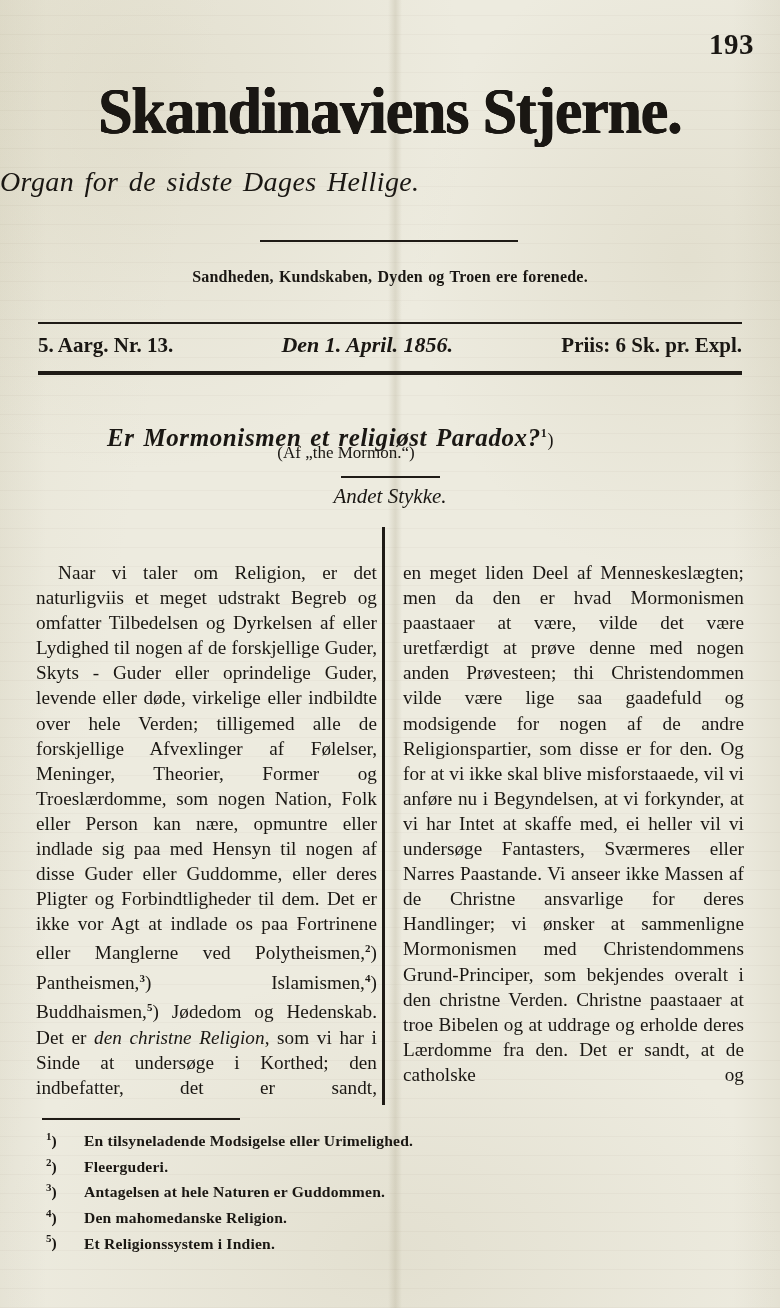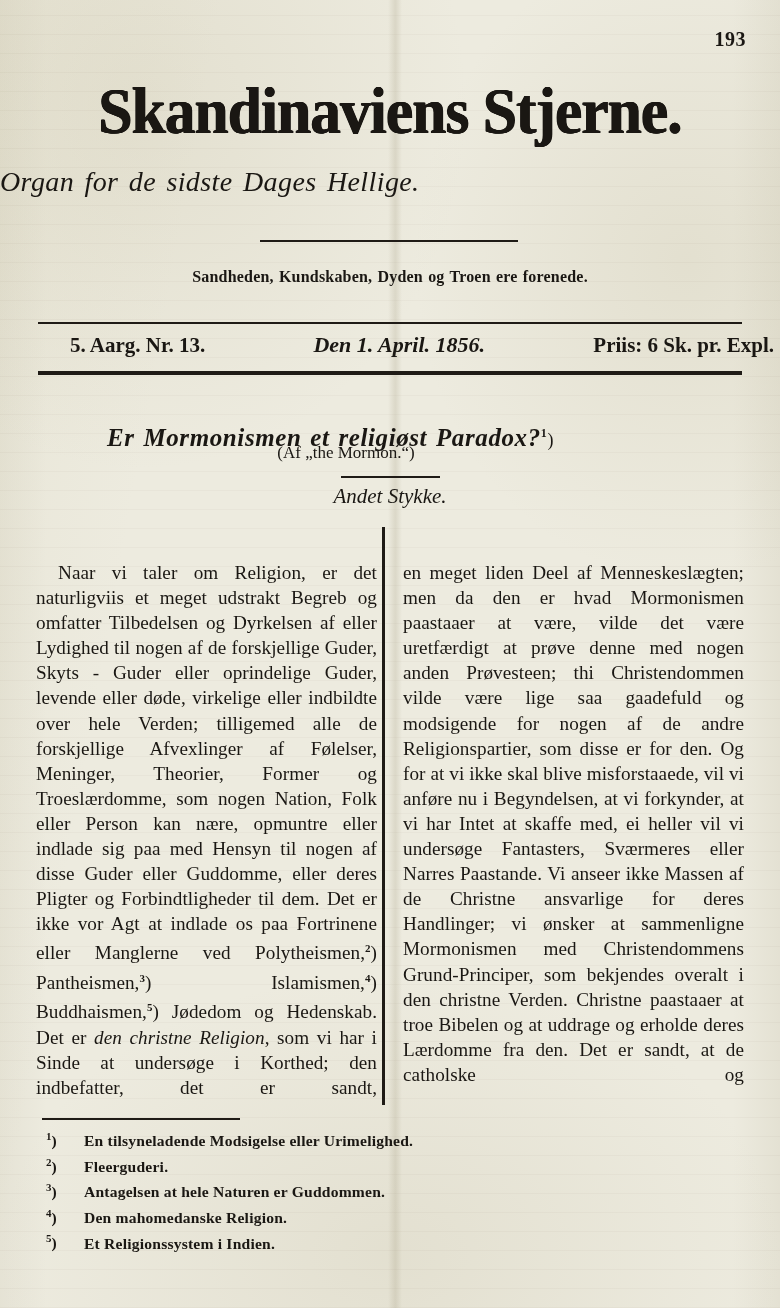--- a/index.html
+++ b/index.html
@@ -50,22 +50,22 @@
   .page {
     position: absolute;
     inset: 0;
     z-index: 5;
   }
 
   
   .pageno {
     position: absolute;
     top: 28px;
-    right: 34px;
-    font-size: 20px;
+    right: 26px;
+    font-size: 29px;
     font-weight: bold;
     letter-spacing: 0.5px;
   }
 
   
   .masthead {
     position: absolute;
     top: 78px;
     left: 0;
     width: 780px;
@@ -117,21 +117,20 @@
   .issue {
     position: absolute;
     top: 332px;
     left: 38px;
     width: 704px;
     display: flex;
     align-items: baseline;
     justify-content: space-between;
     font-size: 21px;
     font-weight: bold;
-    margin-left: 32px;
   }
   .issue .mid {
     font-style: italic;
     font-size: 22px;
   }
   .issue .mid .strong { font-weight: bold; }
 
   
   .article-title {
     position: absolute;

